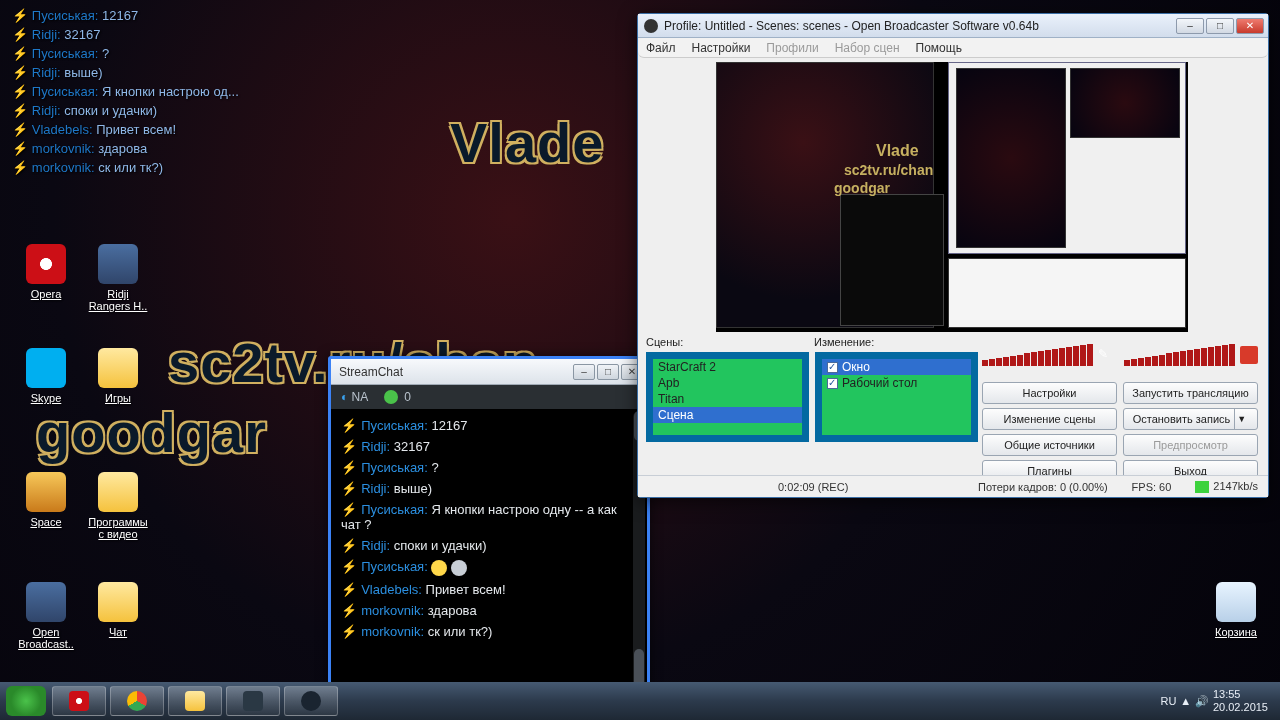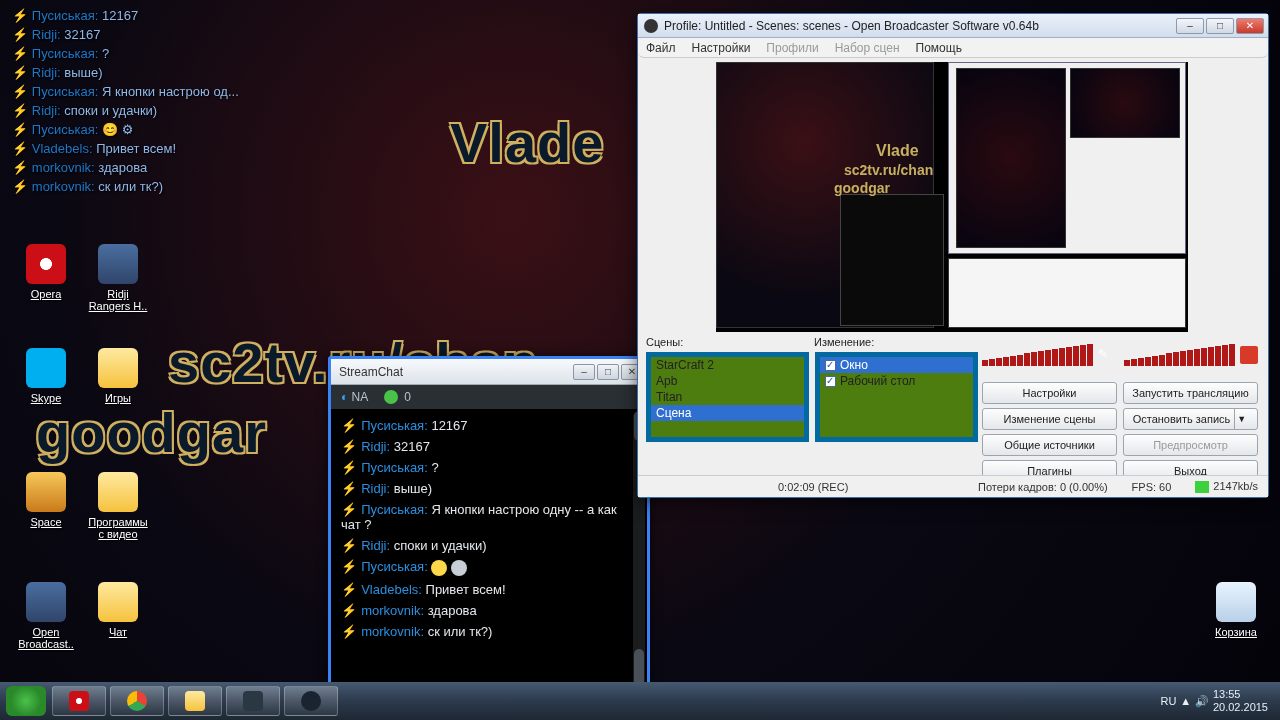--- a/index.html
+++ b/index.html
@@ -58,21 +58,21 @@
 .obs .titlebar .t{flex:1;font-size:12px;color:#222;}
 .obs .wbtn{ width:28px;height:16px;margin-left:2px;background:linear-gradient(#f3f6fa,#d2d9e3);border:1px solid #8d9aac;border-radius:2px;font-size:10px;line-height:14px;text-align:center;color:#333;}
 .obs .wbtn.close{ background:linear-gradient(#ef7b6f,#c73a2c); color:#fff;}
 .obs .menubar{height:20px;background:#f2f2f2;display:flex;align-items:center;padding:0 8px;gap:16px;font-size:12px;color:#333;border-bottom:1px solid #ccc;border-radius:6px;}
 .obs .menubar .mi{cursor:default;}
 .obs .menubar .mi.dis{color:#9a9a9a;}
 .obs .preview{ position:absolute; left:78px; top:48px; width:472px; height:270px; background:#000; }
 .obs .preview .mini{ position:absolute; background:#1a0a10; border:1px solid #333;}
 .obs .labels{ position:absolute; left:8px; top:322px; right:8px; height:16px; display:flex; font-size:11px; color:#222;}
 .obs .lists{ position:absolute; left:8px; top:338px; right:290px; height:90px; display:flex; gap:6px;}
-.obs .listbox{ flex:1; background:#4d7c0f; border:5px solid #0369a1; font-size:12px; color:#222; overflow:hidden;}
+.obs .listbox{ flex:1; background:#22c55e; border:7px solid #0369a1; font-size:12px; color:#222; overflow:hidden;}
 .obs .listbox .item{ padding:1px 5px;}
 .obs .listbox .item.sel{ background:#2f6fcf; color:#fff;}
 .obs .listbox .item .cb{ display:inline-block;width:11px;height:11px;border:1px solid #4a6a9a;background:#fff;margin-right:4px;vertical-align:middle;position:relative;}
 .obs .listbox .item .cb::after{content:"✓";position:absolute;left:0;top:-2px;font-size:10px;color:#2a5aa0;}
 .obs .meters{ position:absolute; right:10px; top:330px; width:276px; height:26px; display:flex; gap:8px;}
 .obs .meter{ flex:1; height:22px; display:flex; align-items:flex-end; gap:1px;}
 .obs .meter .bar{ width:6px; background:#b01818;}
 .obs .meter .spk{ width:18px;height:18px;background:#d83a2a;margin-left:4px;align-self:center;border-radius:2px;}
 .obs .buttons{ position:absolute; right:10px; top:368px; width:276px;}
 .obs .brow{ display:flex; gap:6px; margin-bottom:4px;}
@@ -99,21 +99,20 @@
 <div class="overlay-text" style="left:168px;top:330px;">sc2tv.ru/chan</div>
 <div class="overlay-text" style="left:36px;top:400px;">goodgar</div>
 
 <div class="bg-chat" id="bgchat">
     <div class="line"><span style="color:#2b8fe0">⚡</span> <span class="n">Пусиськая:</span> 12167</div>
     <div class="line"><span style="color:#2b8fe0">⚡</span> <span class="n">Ridji:</span> 32167</div>
     <div class="line"><span style="color:#2b8fe0">⚡</span> <span class="n">Пусиськая:</span> ?</div>
     <div class="line"><span style="color:#2b8fe0">⚡</span> <span class="n">Ridji:</span> выше)</div>
     <div class="line"><span style="color:#2b8fe0">⚡</span> <span class="n">Пусиськая:</span> Я кнопки настрою од...</div>
     <div class="line"><span style="color:#2b8fe0">⚡</span> <span class="n">Ridji:</span> споки и удачки)</div>
-    <div class="line"><span style="color:#2b8fe0">⚡</span> <span class="n">Пусиськая:</span> 😊 ⚙</div>
     <div class="line"><span style="color:#2b8fe0">⚡</span> <span class="n">Vladebels:</span> Привет всем!</div>
     <div class="line"><span style="color:#2b8fe0">⚡</span> <span class="n">morkovnik:</span> здарова</div>
     <div class="line"><span style="color:#2b8fe0">⚡</span> <span class="n">morkovnik:</span> ск или тк?)</div>
   </div>
 
 <div class="desktop-icon" style="left:14px;top:244px"><div class="ico opera"></div><span>Opera</span></div>
 <div class="desktop-icon" style="left:86px;top:244px"><div class="ico generic"></div><span>Ridji Rangers H..</span></div>
 <div class="desktop-icon" style="left:14px;top:348px"><div class="ico skype"></div><span>Skype</span></div>
 <div class="desktop-icon" style="left:86px;top:348px"><div class="ico folder"></div><span>Игры</span></div>
 <div class="desktop-icon" style="left:14px;top:472px"><div class="ico generic" style="background:linear-gradient(#f7c85a,#c97a1a)"></div><span>Space</span></div>

